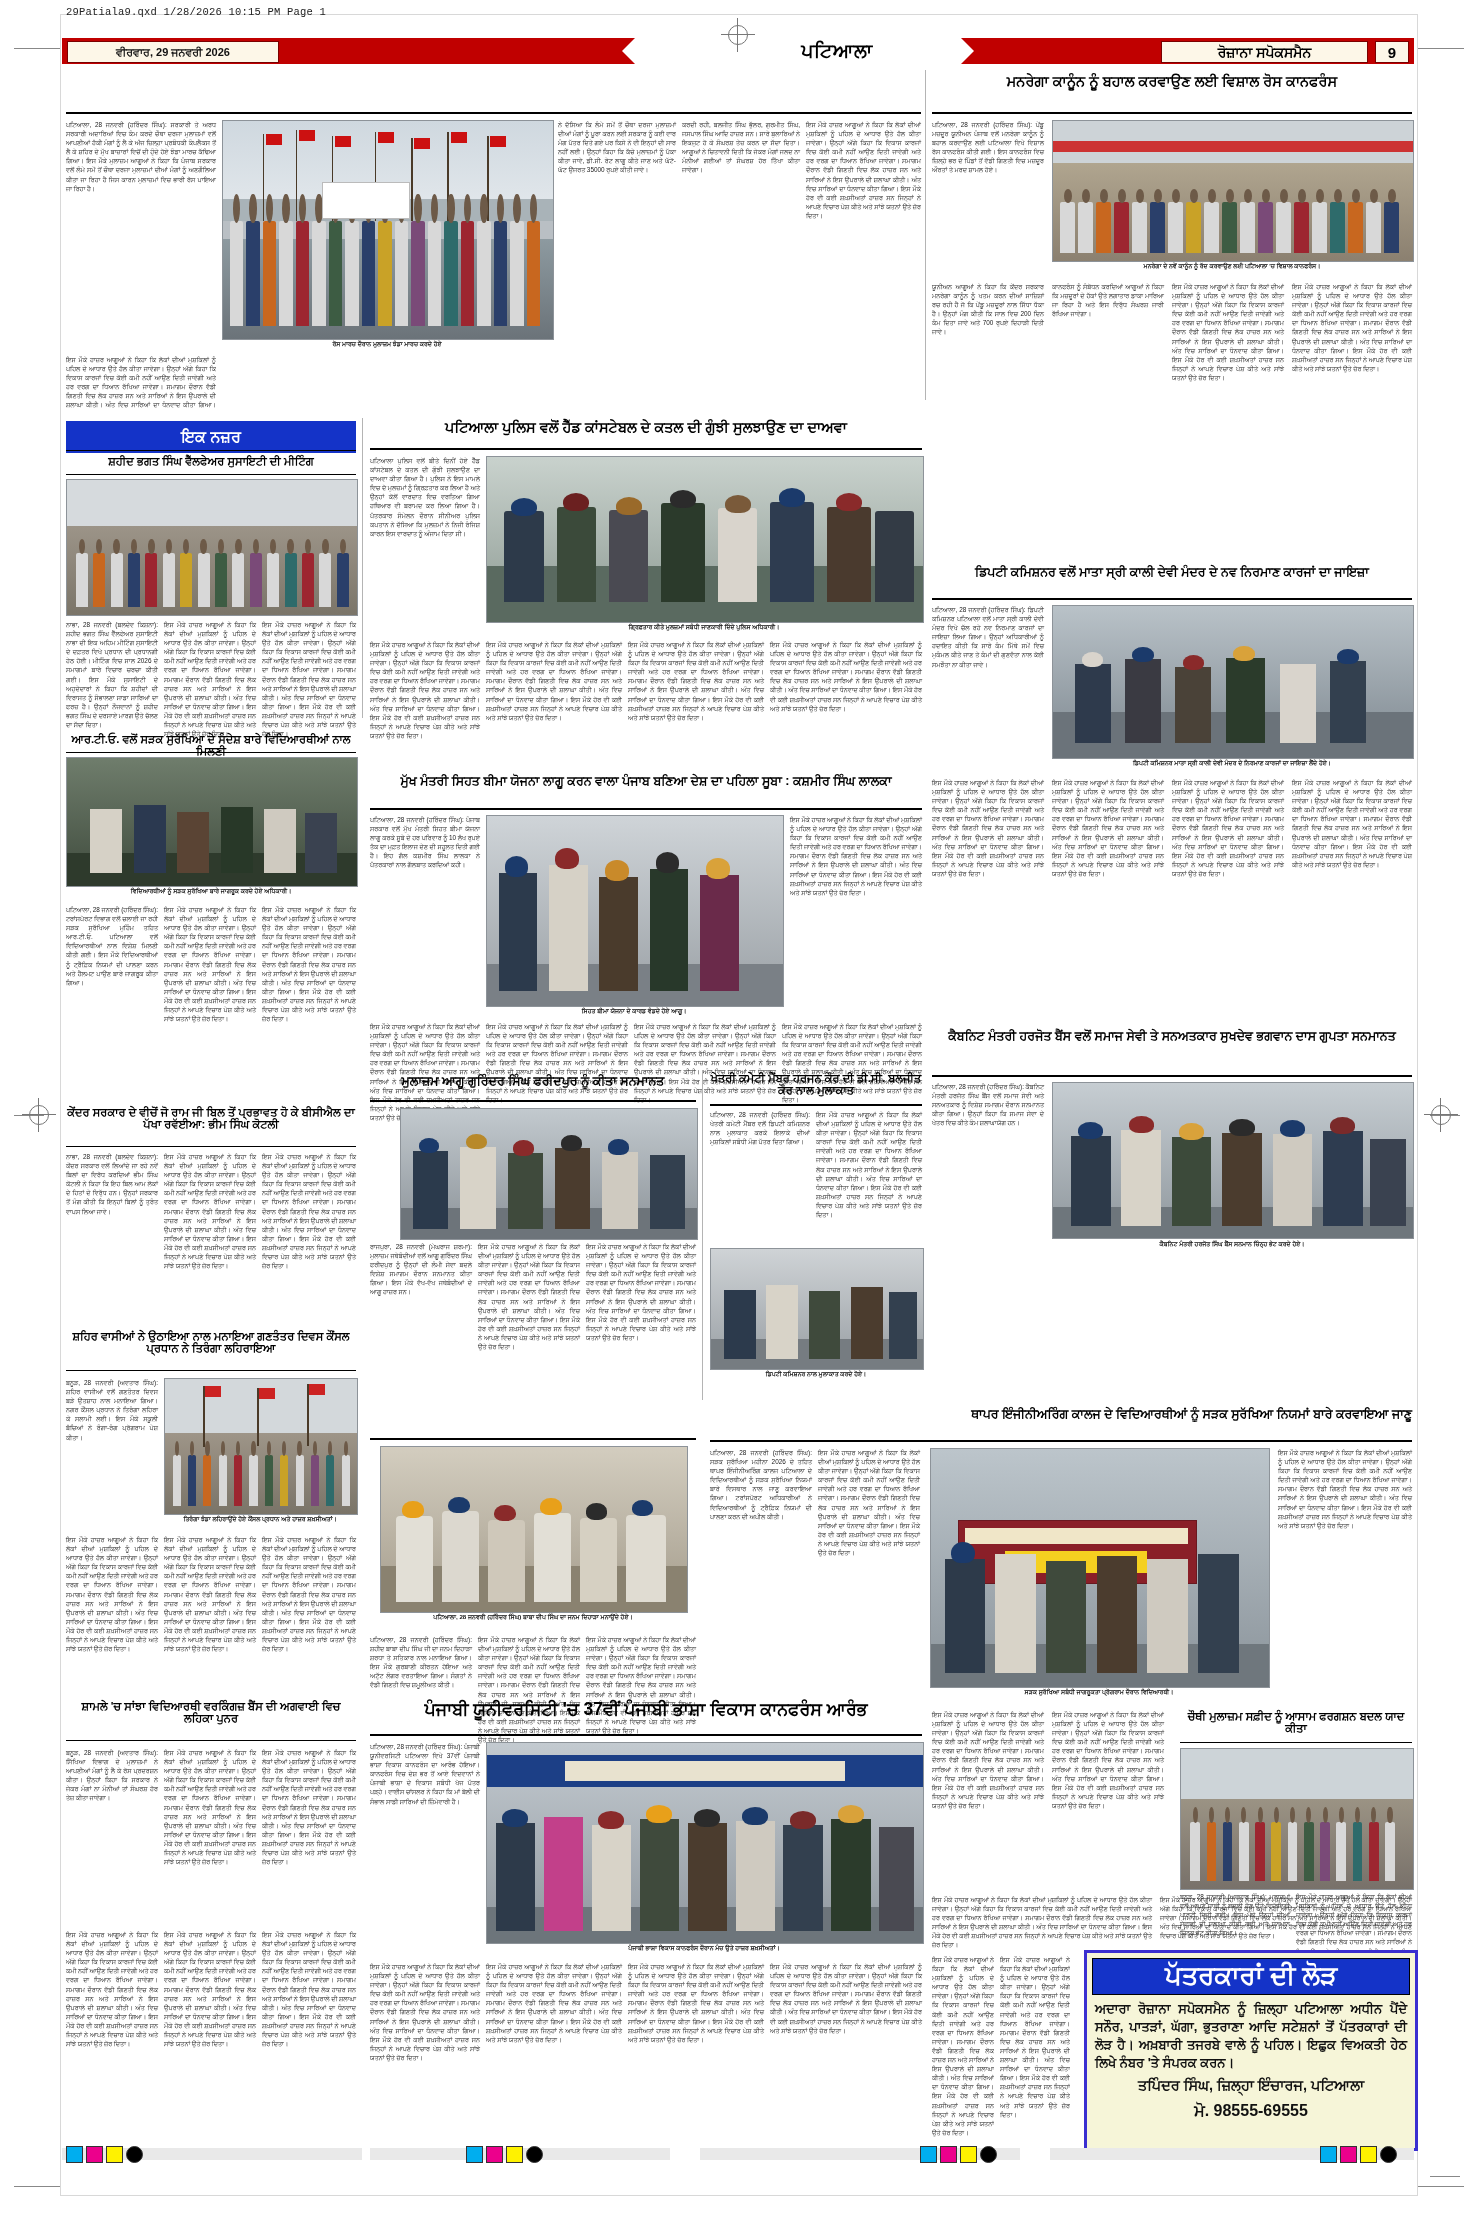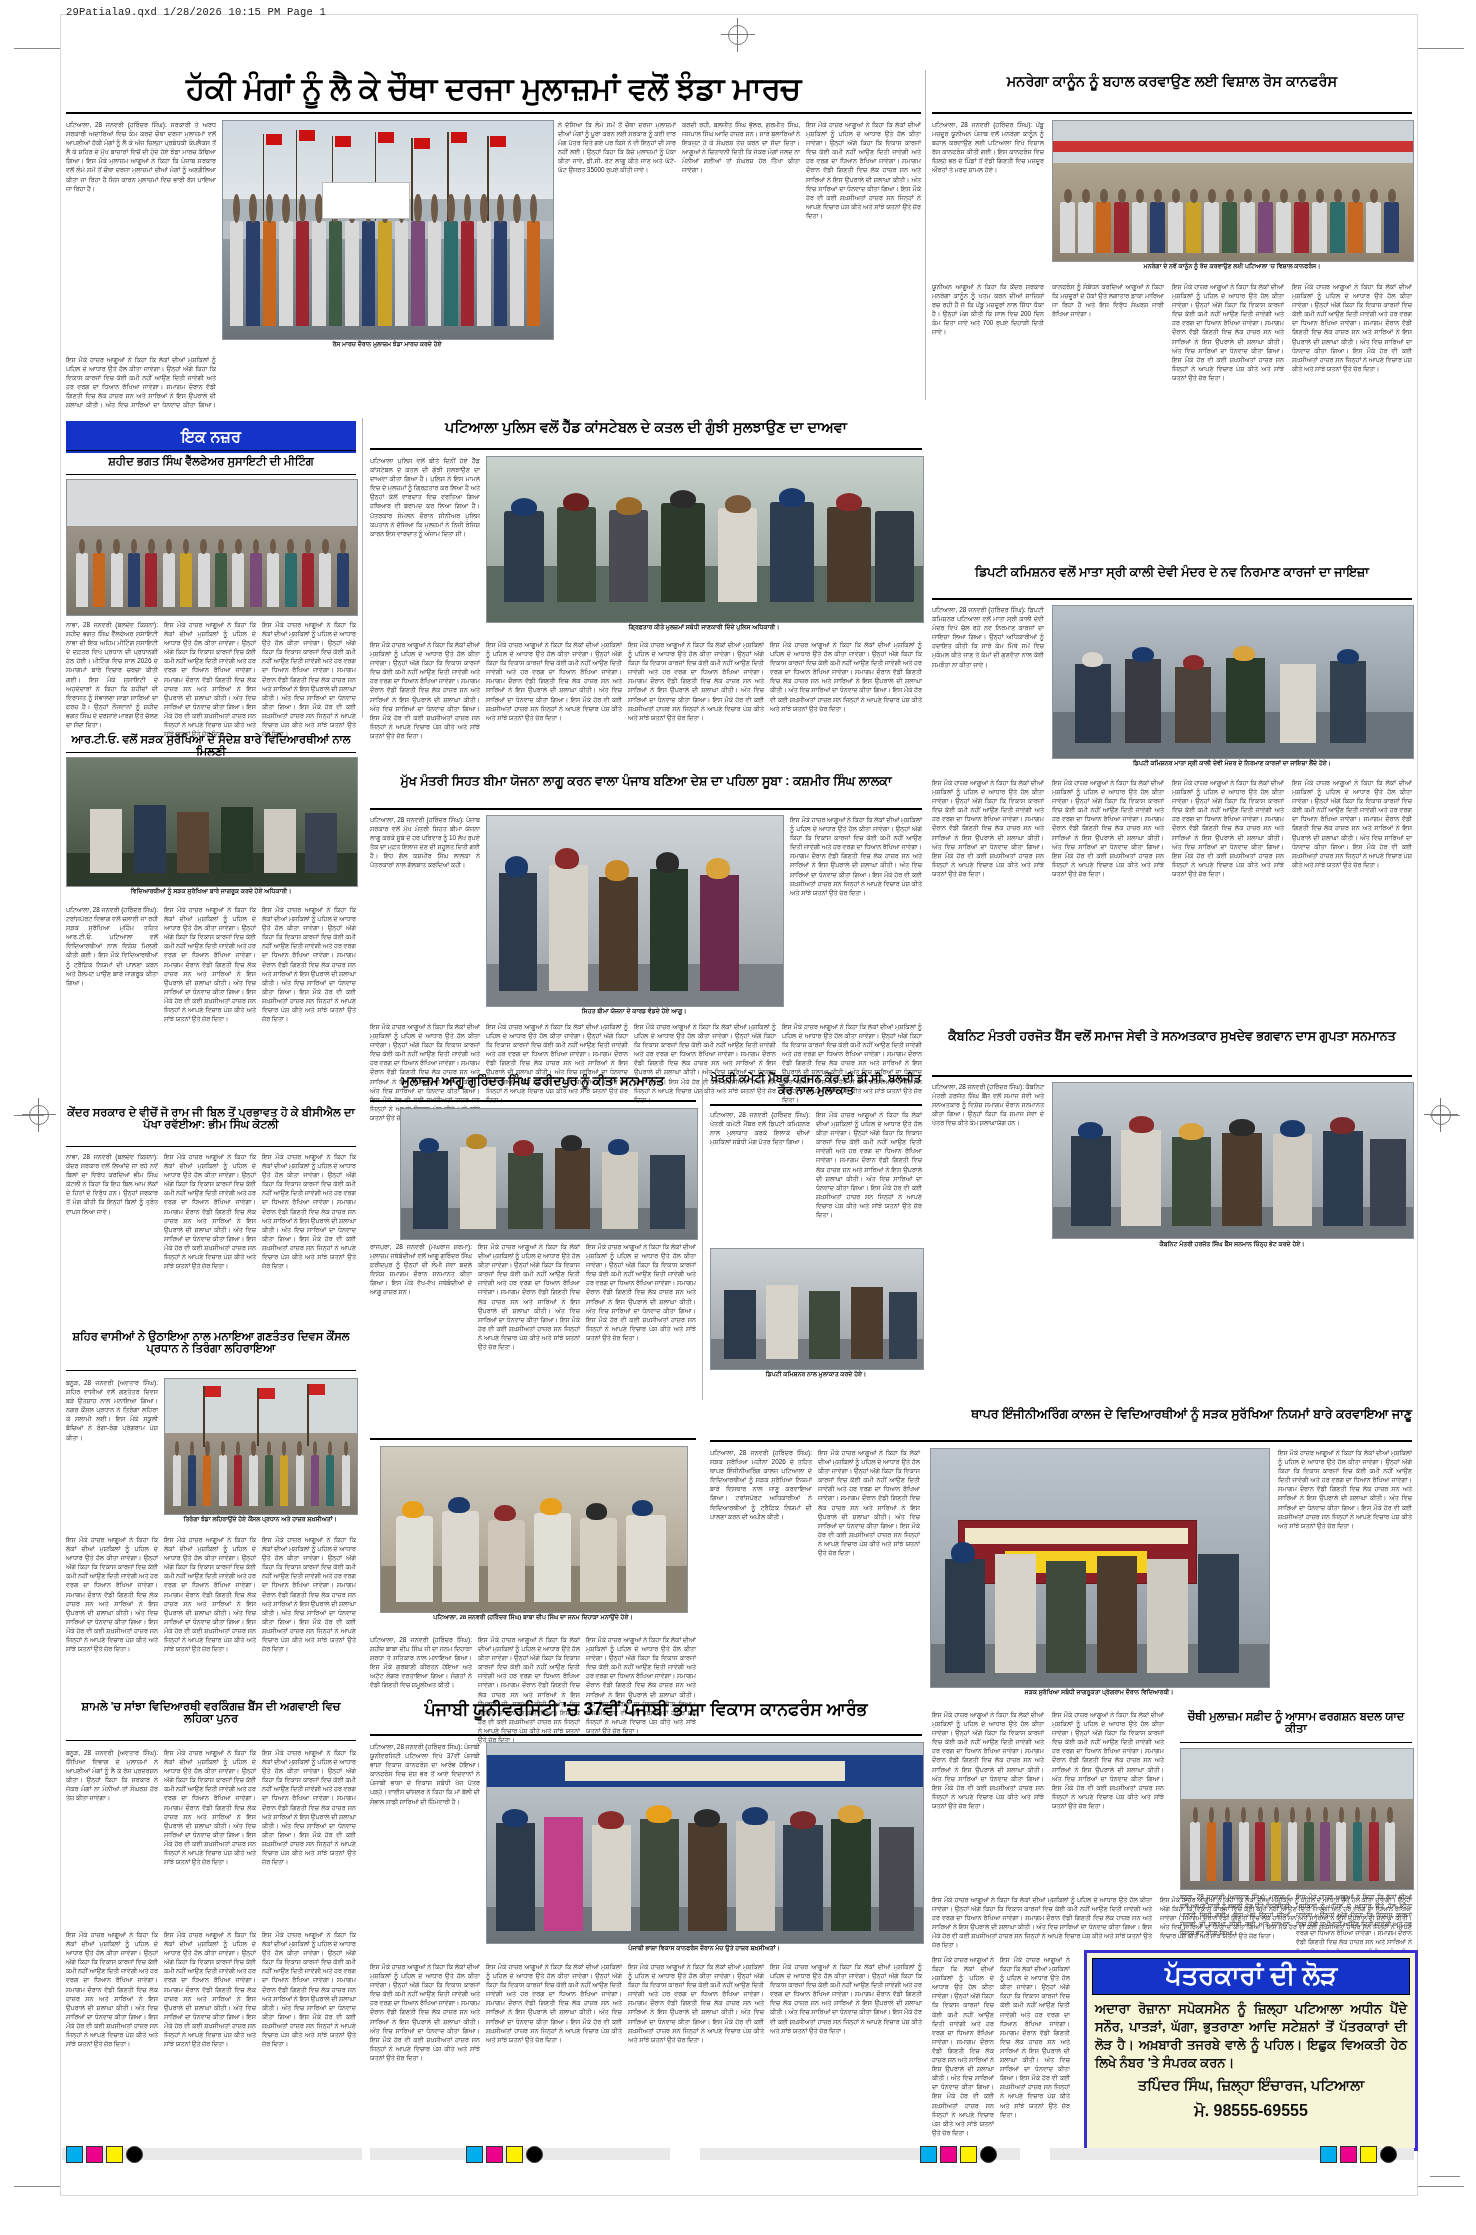--- a/index.html
+++ b/index.html
@@ -95,22 +95,29 @@
   <div class="tick" style="left:1430px;top:1115px;width:30px;height:1px;"></div>
   <div class="regmark" style="left:22px;top:1098px;">
       <span class="regcirc"></span>
     </div>
   <div class="regmark" style="left:1424px;top:1098px;">
       <span class="regcirc"></span>
     </div>
   <div class="tick" style="left:14px;top:2186px;width:46px;height:1px;"></div>
   <div class="tick" style="left:1418px;top:2186px;width:46px;height:1px;"></div>
 
-
-  <div class="col hl hl-main" style="left:66px;top:72px;width:855px;text-align:center;">ਹੱਕੀ ਮੰਗਾਂ ਨੂੰ ਲੈ ਕੇ ਚੌਥਾ ਦਰਜਾ ਮੁਲਾਜ਼ਮਾਂ ਵਲੋਂ ਝੰਡਾ ਮਾਰਚ</div>
+  <div class="masthead">
+    <div class="mh-left"></div>
+    <div class="datebox">ਵੀਰਵਾਰ, 29 ਜਨਵਰੀ 2026</div>
+    <div class="mh-city">ਪਟਿਆਲਾ</div>
+    <div class="mh-right"></div>
+    <div class="brandbox">ਰੋਜ਼ਾਨਾ ਸਪੋਕਸਮੈਨ</div>
+    <div class="pagenum">9</div>
+  </div>
+
   <div class="rule-thick" style="position:absolute;left:66px;top:112px;width:855px;"></div>
 
   <div class="col hl hl-3" style="left:932px;top:74px;width:480px;text-align:center;line-height:1.1;">ਮਨਰੇਗਾ ਕਾਨੂੰਨ ਨੂੰ ਬਹਾਲ ਕਰਵਾਉਣ ਲਈ ਵਿਸ਼ਾਲ ਰੋਸ ਕਾਨਫਰੰਸ</div>
   <div class="rule-thick" style="position:absolute;left:932px;top:112px;width:480px;"></div>
   <div class="vrule" style="left:925px;top:70px;height:330px;"></div>
 
   <div class="col body-text" style="left:66px;top:120px;width:150px;">ਪਟਿਆਲਾ, 28 ਜਨਵਰੀ (ਹਰਿੰਦਰ ਸਿੰਘ): ਸਰਕਾਰੀ ਤੇ ਅਰਧ ਸਰਕਾਰੀ ਅਦਾਰਿਆਂ ਵਿਚ ਕੰਮ ਕਰਦੇ ਚੌਥਾ ਦਰਜਾ ਮੁਲਾਜ਼ਮਾਂ ਵਲੋਂ ਆਪਣੀਆਂ ਹੱਕੀ ਮੰਗਾਂ ਨੂੰ ਲੈ ਕੇ ਅੱਜ ਜ਼ਿਲ੍ਹਾ ਪ੍ਰਬੰਧਕੀ ਕੰਪਲੈਕਸ ਤੋਂ ਲੈ ਕੇ ਸ਼ਹਿਰ ਦੇ ਮੁੱਖ ਬਾਜ਼ਾਰਾਂ ਵਿਚੋਂ ਦੀ ਹੁੰਦੇ ਹੋਏ ਝੰਡਾ ਮਾਰਚ ਕੱਢਿਆ ਗਿਆ। ਇਸ ਮੌਕੇ ਮੁਲਾਜ਼ਮ ਆਗੂਆਂ ਨੇ ਕਿਹਾ ਕਿ ਪੰਜਾਬ ਸਰਕਾਰ ਵਲੋਂ ਲੰਮੇ ਸਮੇਂ ਤੋਂ ਚੌਥਾ ਦਰਜਾ ਮੁਲਾਜ਼ਮਾਂ ਦੀਆਂ ਮੰਗਾਂ ਨੂੰ ਅਣਗੌਲਿਆ ਕੀਤਾ ਜਾ ਰਿਹਾ ਹੈ ਜਿਸ ਕਾਰਨ ਮੁਲਾਜ਼ਮਾਂ ਵਿਚ ਭਾਰੀ ਰੋਸ ਪਾਇਆ ਜਾ ਰਿਹਾ ਹੈ।</div>
 
   <div class="photo" style="left:222px;top:120px;width:330px;height:218px;">
     <div class="sky"></div>

